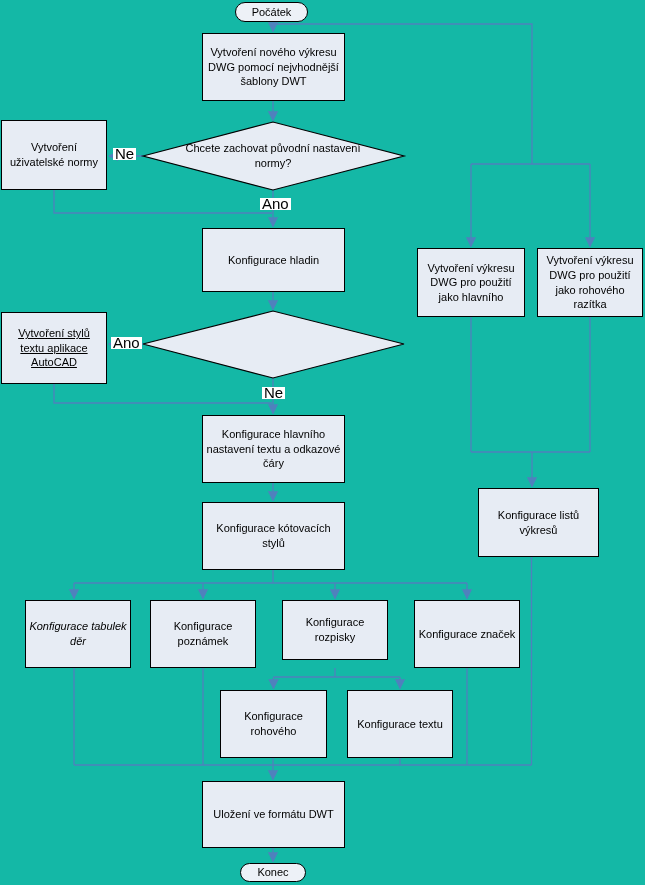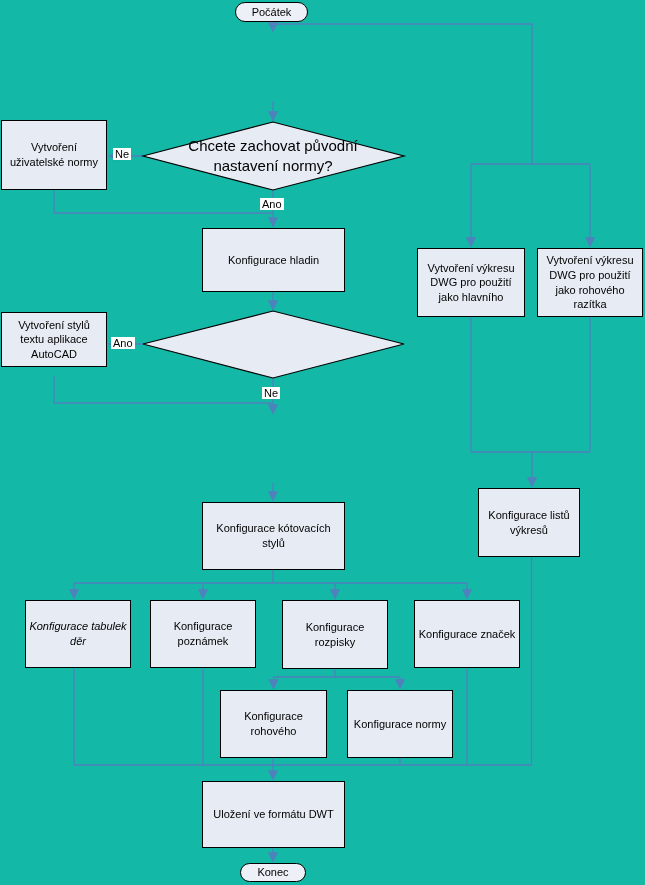--- a/index.html
+++ b/index.html
@@ -11,25 +11,25 @@
   #edges{position:absolute;left:0;top:0;z-index:1;}
   .node{
     position:absolute;z-index:2;box-sizing:border-box;
     display:flex;align-items:center;justify-content:center;text-align:center;
     background:#E7ECF4;border:1.3px solid #000;color:#000;
     font-size:11px;line-height:1.32;padding:2px 3px;
   }
   .terminator{border-radius:10px;background:#EDF1F7;padding:1px 4px;}
   .diamond-label{
     position:absolute;z-index:2;display:flex;align-items:center;justify-content:flex-end;
-    text-align:center;font-size:15px;line-height:1.32;color:#000;background:transparent;border:none;
+    text-align:center;font-size:11px;line-height:1.32;color:#000;background:transparent;border:none;
   }
   .edge-label{
     position:absolute;z-index:3;background:#ffffff;color:#000;
-    font-size:11px;line-height:12px;padding:0 2px;text-align:center;
+    font-size:15px;line-height:12px;padding:0 2px;text-align:center;
   }
 </style>
 </head>
 <body>
 
 <div id="canvas">
 
   <svg id="edges" width="645" height="885" viewBox="0 0 645 885">
     <defs>
       <marker id="arw" viewBox="0 0 10 10" refX="9" refY="5" markerWidth="8" markerHeight="8" orient="auto-start-reverse">
@@ -89,68 +89,74 @@
     </g>
   </svg>
 
   <div class="node terminator" style="left:235px;top:2px;width:73px;height:20px;">
     <span>Počátek</span>
   </div>
   <div class="node terminator" style="left:240px;top:863px;width:66px;height:19px;">
     <span>Konec</span>
   </div>
 
+  <div class="node" style="left:202px;top:33px;width:143px;height:68px;">
+    <span>Vytvoření nového výkresu DWG pomocí nejvhodnější šablony DWT</span>
+  </div>
   <div class="node" style="left:202px;top:228px;width:143px;height:64px;">
     <span>Konfigurace hladin</span>
+  </div>
+  <div class="node" style="left:202px;top:415px;width:143px;height:68px;">
+    <span>Konfigurace hlavního nastavení textu a odkazové čáry</span>
   </div>
   <div class="node" style="left:202px;top:502px;width:143px;height:68px;">
     <span>Konfigurace kótovacích stylů</span>
   </div>
   <div class="node" style="left:202px;top:781px;width:143px;height:67px;">
     <span>Uložení ve formátu DWT</span>
   </div>
 
   <div class="node" style="left:1px;top:120px;width:106px;height:70px;">
     <span>Vytvoření uživatelské normy</span>
   </div>
-  <div class="node" style="left:1px;top:312px;width:106px;height:55px;">
+  <div class="node" style="left:1px;top:312px;width:106px;height:72px;text-decoration:underline;">
     <span>Vytvoření stylů textu aplikace AutoCAD</span>
   </div>
 
   <div class="diamond-label" style="left:168px;top:133px;width:210px;height:46px;">
     <span>Chcete zachovat původní nastavení normy?</span>
   </div>
 
   <div class="node" style="left:25px;top:600px;width:106px;height:68px;font-style:italic;">
     <span>Konfigurace tabulek děr</span>
   </div>
   <div class="node" style="left:150px;top:600px;width:106px;height:68px;">
     <span>Konfigurace poznámek</span>
   </div>
-  <div class="node" style="left:282px;top:600px;width:106px;height:69px;">
+  <div class="node" style="left:282px;top:600px;width:106px;height:60px;">
     <span>Konfigurace rozpisky</span>
   </div>
   <div class="node" style="left:414px;top:600px;width:106px;height:68px;">
     <span>Konfigurace značek</span>
   </div>
 
   <div class="node" style="left:220px;top:690px;width:107px;height:68px;">
     <span>Konfigurace rohového</span>
   </div>
   <div class="node" style="left:347px;top:690px;width:106px;height:68px;">
-    <span>Konfigurace normy</span>
+    <span>Konfigurace textu</span>
   </div>
 
   <div class="node" style="left:417px;top:248px;width:108px;height:69px;">
     <span>Vytvoření výkresu DWG pro použití jako hlavního</span>
   </div>
   <div class="node" style="left:537px;top:248px;width:106px;height:69px;">
     <span>Vytvoření výkresu DWG pro použití jako rohového razítka</span>
   </div>
-  <div class="node" style="left:478px;top:488px;width:102px;height:69px;">
+  <div class="node" style="left:478px;top:488px;width:121px;height:69px;">
     <span>Konfigurace listů výkresů</span>
   </div>
 
   <div class="edge-label" style="left:113px;top:148px;">Ne</div>
   <div class="edge-label" style="left:260px;top:198px;">Ano</div>
   <div class="edge-label" style="left:111px;top:337px;">Ano</div>
   <div class="edge-label" style="left:262px;top:387px;">Ne</div>
 
 </div>
 

